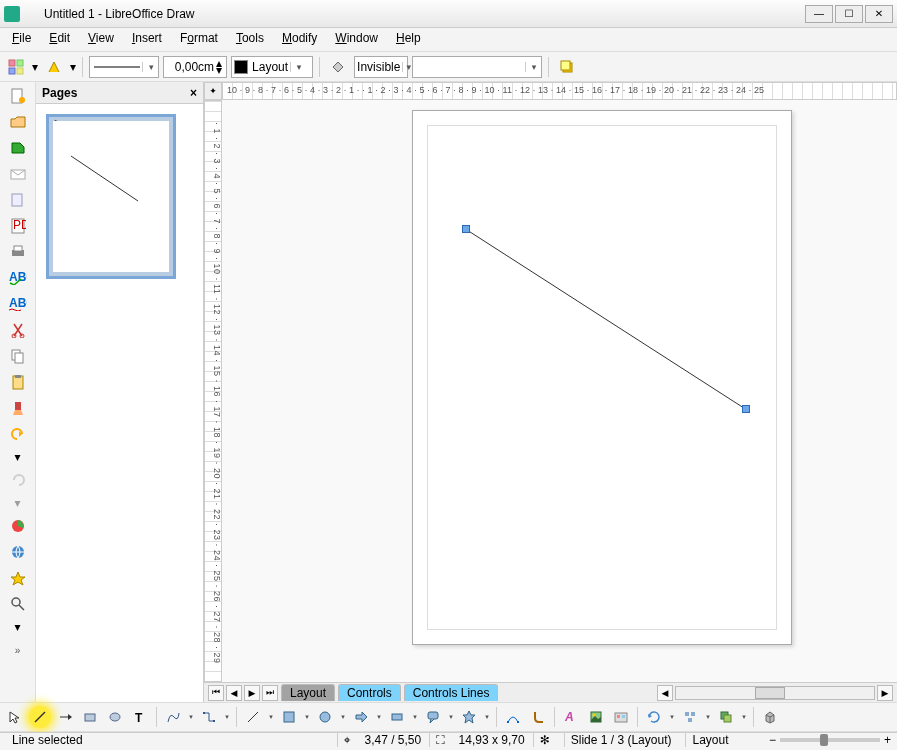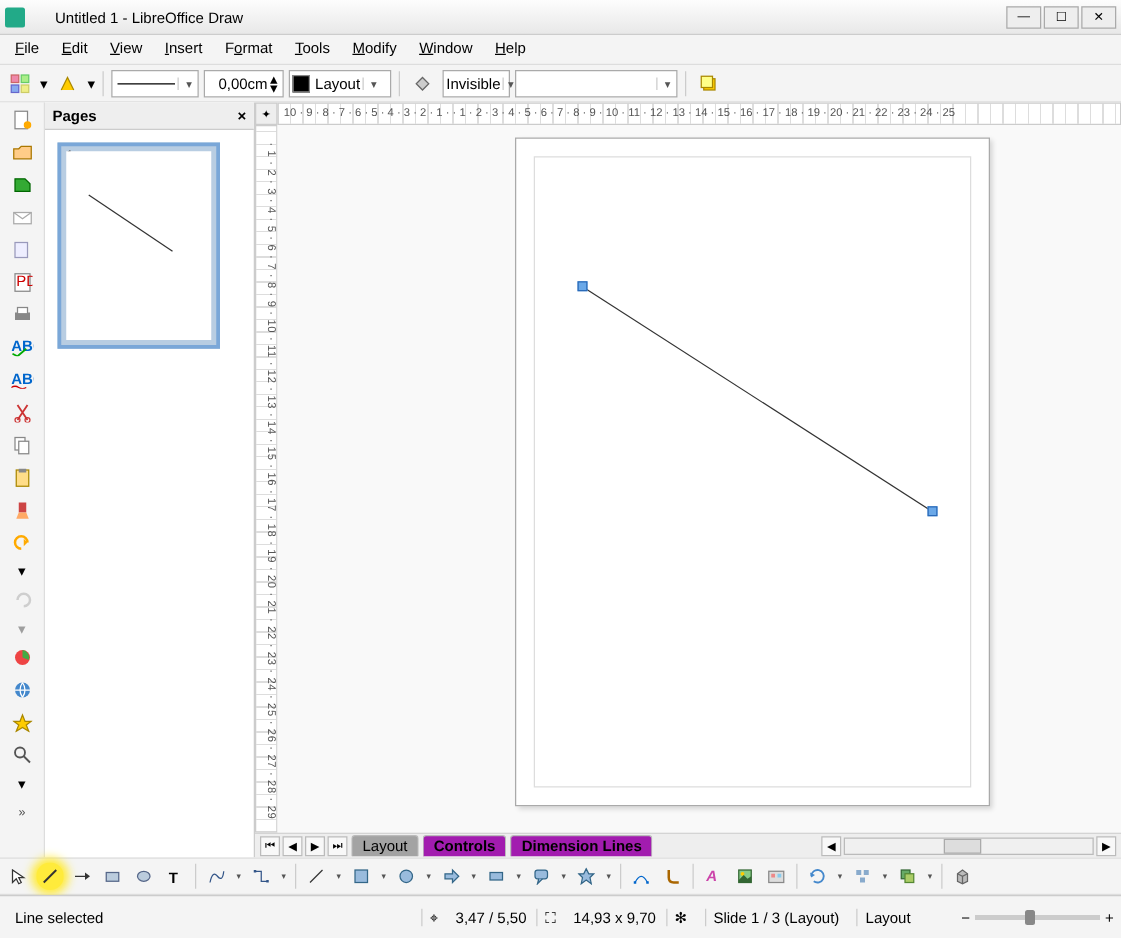--- a/index.html
+++ b/index.html
@@ -34,30 +34,30 @@
 .canvasrow { flex:1; display:flex; min-height:0; }
 .vruler { width:18px; background:repeating-linear-gradient(0deg,#fff,#fff 9px,#ddd 9px,#ddd 10px); border:1px solid #ccc; writing-mode:vertical-rl; font-size:8px; color:#555; overflow:hidden; text-align:center;}
 .vruler .ticks { font-size:9px; line-height:1; letter-spacing:0.5px; padding-top:4px;}
 .canvas { flex:1; background:#f9f9f9; position:relative; overflow:hidden; }
 .canvas .page { position:absolute; left:190px; top:10px; width:380px; height:535px; background:white; border:1px solid #aaa; box-shadow:2px 2px 4px rgba(0,0,0,.15); }
 .canvas .page .margin { position:absolute; left:14px; top:14px; right:14px; bottom:14px; border:1px solid #ddd; }
 .canvas .line { position:absolute; }
 .canvas .handle { position:absolute; width:8px; height:8px; background:#6aa8e8; border:1px solid #2a6ab8; }
 .bottomtabs { height:20px; background:#eee; display:flex; align-items:center; border-top:1px solid #ccc; padding:0 4px; gap:2px; font-size:11px;}
 .bottomtabs .navbtn { width:16px; height:16px; border:1px solid #bbb; background:#f8f8f8; display:flex;align-items:center;justify-content:center;font-size:9px;}
-.bottomtabs .tab { padding:1px 8px; border:1px solid #bbb; border-bottom:none; background:#a21caf; border-radius:3px 3px 0 0; margin-left:1px;font-weight:bold;}
+.bottomtabs .tab { padding:1px 8px; border:1px solid #bbb; border-bottom:none; background:#7dd3fc; border-radius:3px 3px 0 0; margin-left:1px;}
 .bottomtabs .tab.active { background:#a3a3a3; font-weight:normal; }
 .bottomtabs .hscroll { margin-left:auto; display:flex; align-items:center; gap:2px;}
 .bottomtabs .hscroll .track { width:200px; height:14px; border:1px solid #bbb; background:#f0f0f0; position:relative;}
 .bottomtabs .hscroll .thumb { position:absolute; left:40%; width:30px; height:100%; background:#ddd; border:1px solid #aaa;}
 .drawbar { height:30px; background:#f4f4f4; display:flex; align-items:center; padding:2px 4px; gap:3px; border-top:1px solid #ddd; border-bottom:1px solid #ddd;}
 .drawbar .tbtn { width:22px; height:22px;}
 .drawbar .tbtn.hl { background:#ffeb3b; border-radius:50%; box-shadow:0 0 8px 4px #ffeb3b; }
 .drawbar .drop { width:8px; font-size:7px; color:#555; text-align:center;}
-.statusbar { height:34px; background:#f4f4f4; display:flex; align-items:center; padding:0 6px; gap:8px; border-top:1px solid #ccc; font-size:11px;}
+.statusbar { height:18px; background:#f4f4f4; display:flex; align-items:flex-start; padding:0 6px; gap:8px; border-top:1px solid #ccc; font-size:11px;}
 .statusbar .sec { padding:0 6px; border-left:1px solid #ccc; }
 .statusbar .sec:first-child { border-left:none; }
 .statusbar .zoom { margin-left:auto; display:flex; align-items:center; gap:4px;}
 .statusbar .zslider { width:100px; height:4px; background:#ccc; position:relative;}
 .statusbar .zslider .zh { position:absolute; left:40%; top:-4px; width:8px; height:12px; background:#888; border-radius:2px;}
 svg { display:block; }
 input.val { border:none; outline:none; width:48px; text-align:right; font-size:12px; background:transparent;}
 </style>
 </head>
 <body>
@@ -301,21 +301,21 @@
       </div>
     </div>
 
     <div class="bottomtabs">
       <div class="navbtn">⏮</div>
       <div class="navbtn">◀</div>
       <div class="navbtn">▶</div>
       <div class="navbtn">⏭</div>
       <div class="tab active">Layout</div>
       <div class="tab">Controls</div>
-      <div class="tab">Dimension Lines</div>
+      <div class="tab">Controls Lines</div>
       <div class="hscroll">
         <div class="navbtn">◀</div>
         <div class="track">
             <div class="thumb"></div>
           </div>
         <div class="navbtn">▶</div>
       </div>
     </div>
   </div>
 </div>

